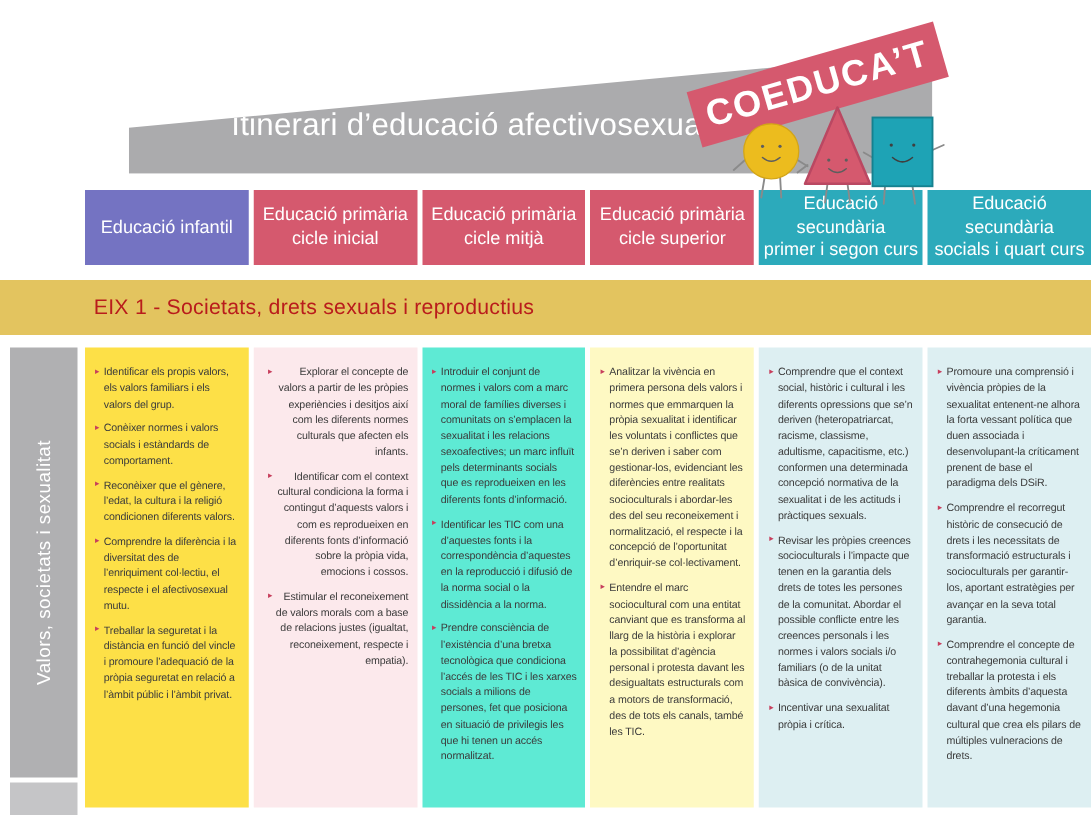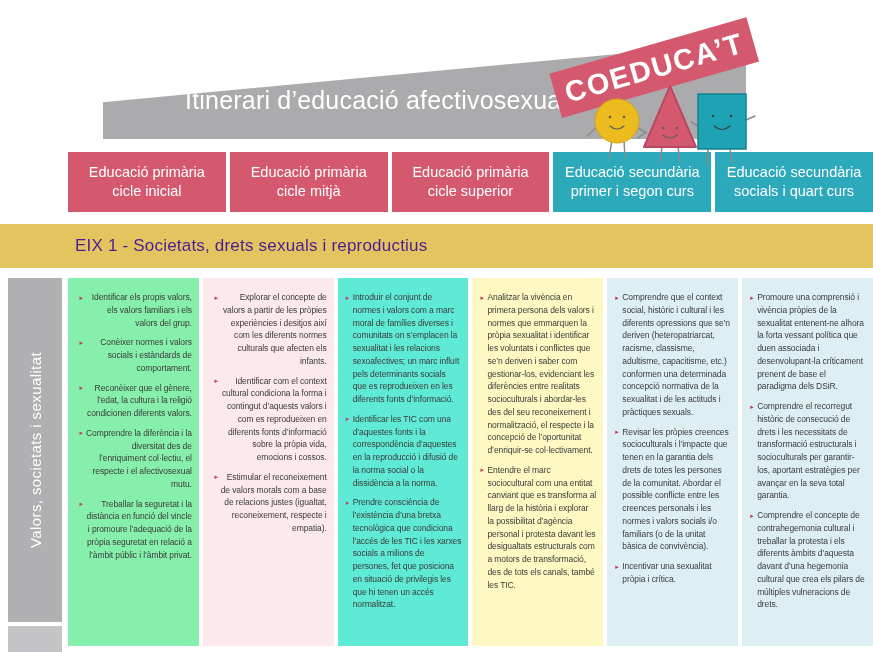--- a/index.html
+++ b/index.html
@@ -33,21 +33,21 @@
   }
   .hdr{
     flex:1 1 0;display:flex;flex-direction:column;align-items:center;justify-content:center;
     color:#ffffff;font-size:14.5px;line-height:1.3;text-align:center;
   }
   
   .eix-band{
     position:absolute;left:0;top:224px;width:873px;height:44px;
     display:flex;align-items:center;
   }
-  .eix-band span{margin-left:75px;font-size:17px;color:#4c1d95;letter-spacing:.2px;}
+  .eix-band span{margin-left:75px;font-size:17px;color:#b91c1c;letter-spacing:.2px;}
   
   .sidebar{
     position:absolute;left:8px;top:278px;width:54px;height:344px;
     display:flex;align-items:center;justify-content:center;
   }
   .vert{
     writing-mode:vertical-rl;transform:rotate(180deg);
     color:#ffffff;font-size:15px;letter-spacing:.4px;white-space:nowrap;
   }
   .sidebar-next{
@@ -98,20 +98,23 @@
   </g>
   <g>
     <rect x="118" y="16" width="48" height="55" fill="#1ea3b5" stroke="#15818f" stroke-width="1.5"></rect>
     <circle cx="133" cy="38" r="1.3" fill="#3f3f3f"></circle>
     <circle cx="151" cy="38" r="1.3" fill="#3f3f3f"></circle>
     <path d="M134,48 Q142,55 150,48" fill="none" stroke="#3f3f3f" stroke-width="1.2" stroke-linecap="round"></path>
   </g>
 </svg>
 
 <div class="header-row">
+  <div class="hdr" style="background: rgb(116, 115, 194);">
+    <span>Educació infantil</span>
+  </div>
   <div class="hdr" style="background: rgb(213, 89, 110);">
     <span>Educació primària</span>
     <span>cicle inicial</span>
   </div>
   <div class="hdr" style="background: rgb(213, 89, 110);">
     <span>Educació primària</span>
     <span>cicle mitjà</span>
   </div>
   <div class="hdr" style="background: rgb(213, 89, 110);">
     <span>Educació primària</span>
@@ -131,21 +134,21 @@
   <span>EIX 1 - Societats, drets sexuals i reproductius</span>
 </div>
 
 <div class="sidebar" style="background: rgb(176, 176, 178);">
   <span class="vert">Valors, societats i sexualitat</span>
 </div>
 <div class="sidebar-next"></div>
 
 <div class="content-row">
 
-  <div class="col" style="background: #86efac; text-align: right;">
+  <div class="col" style="background: #fde047;">
     <div class="bullet">
         <span class="marker" style="color: rgb(199, 62, 92);">▸</span>
         <span class="btxt">Identificar els propis valors, els valors familiars i els valors del grup.</span>
       </div>
     <div class="bullet">
         <span class="marker" style="color: rgb(199, 62, 92);">▸</span>
         <span class="btxt">Conèixer normes i valors socials i estàndards de comportament.</span>
       </div>
     <div class="bullet">
         <span class="marker" style="color: rgb(199, 62, 92);">▸</span>

